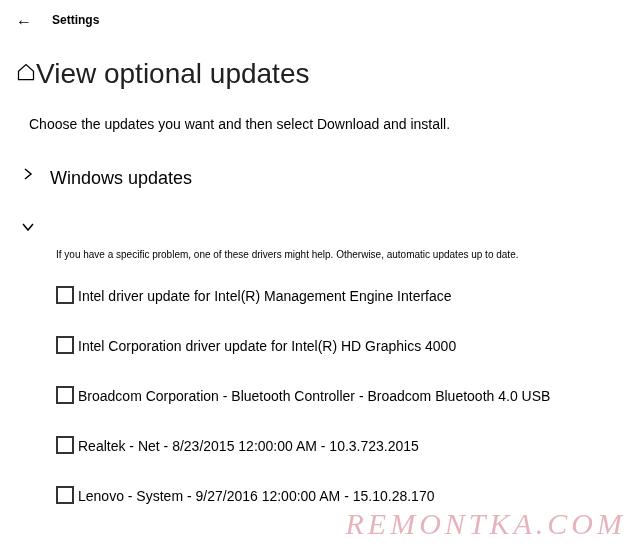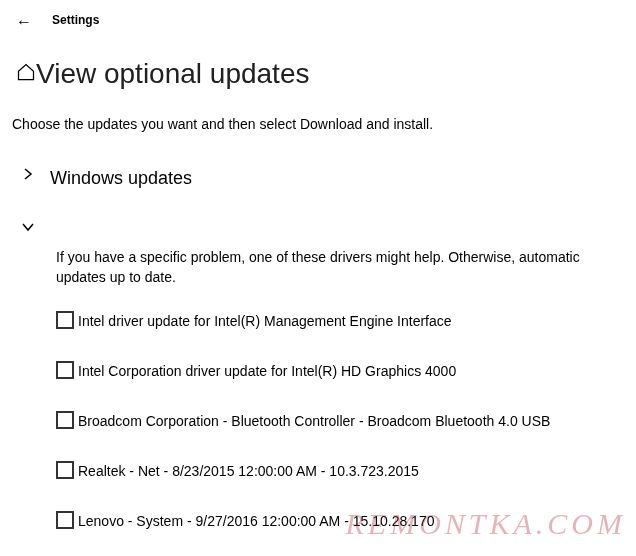--- a/index.html
+++ b/index.html
@@ -39,21 +39,21 @@
     .home-icon {
       font-size: 18px;
       cursor: pointer;
     }
     .page-title {
       font-size: 28px;
       font-weight: 300;
       color: #202020;
     }
     .instruction {
-      padding: 18px 16px 8px 12px;
+      padding: 18px 16px 8px 29px;
       font-size: 14px;
     }
     .section {
       padding: 0 16px;
     }
     .section-toggle {
       display: flex;
       align-items: flex-start;
       gap: 12px;
       padding: 28px 0 4px 6px;
@@ -65,21 +65,21 @@
       width: 16px;
     }
     .section-label {
       font-size: 18px;
       font-weight: 400;
     }
     .section-body {
       padding: 8px 0 0 40px;
     }
     .section-description {
-      font-size: 14px;
+      font-size: 10px;
       line-height: 1.4;
       padding-bottom: 8px;
     }
     .update-item {
       display: flex;
       align-items: flex-end;
       gap: 4px;
       padding: 16px 0;
       cursor: pointer;
     }

